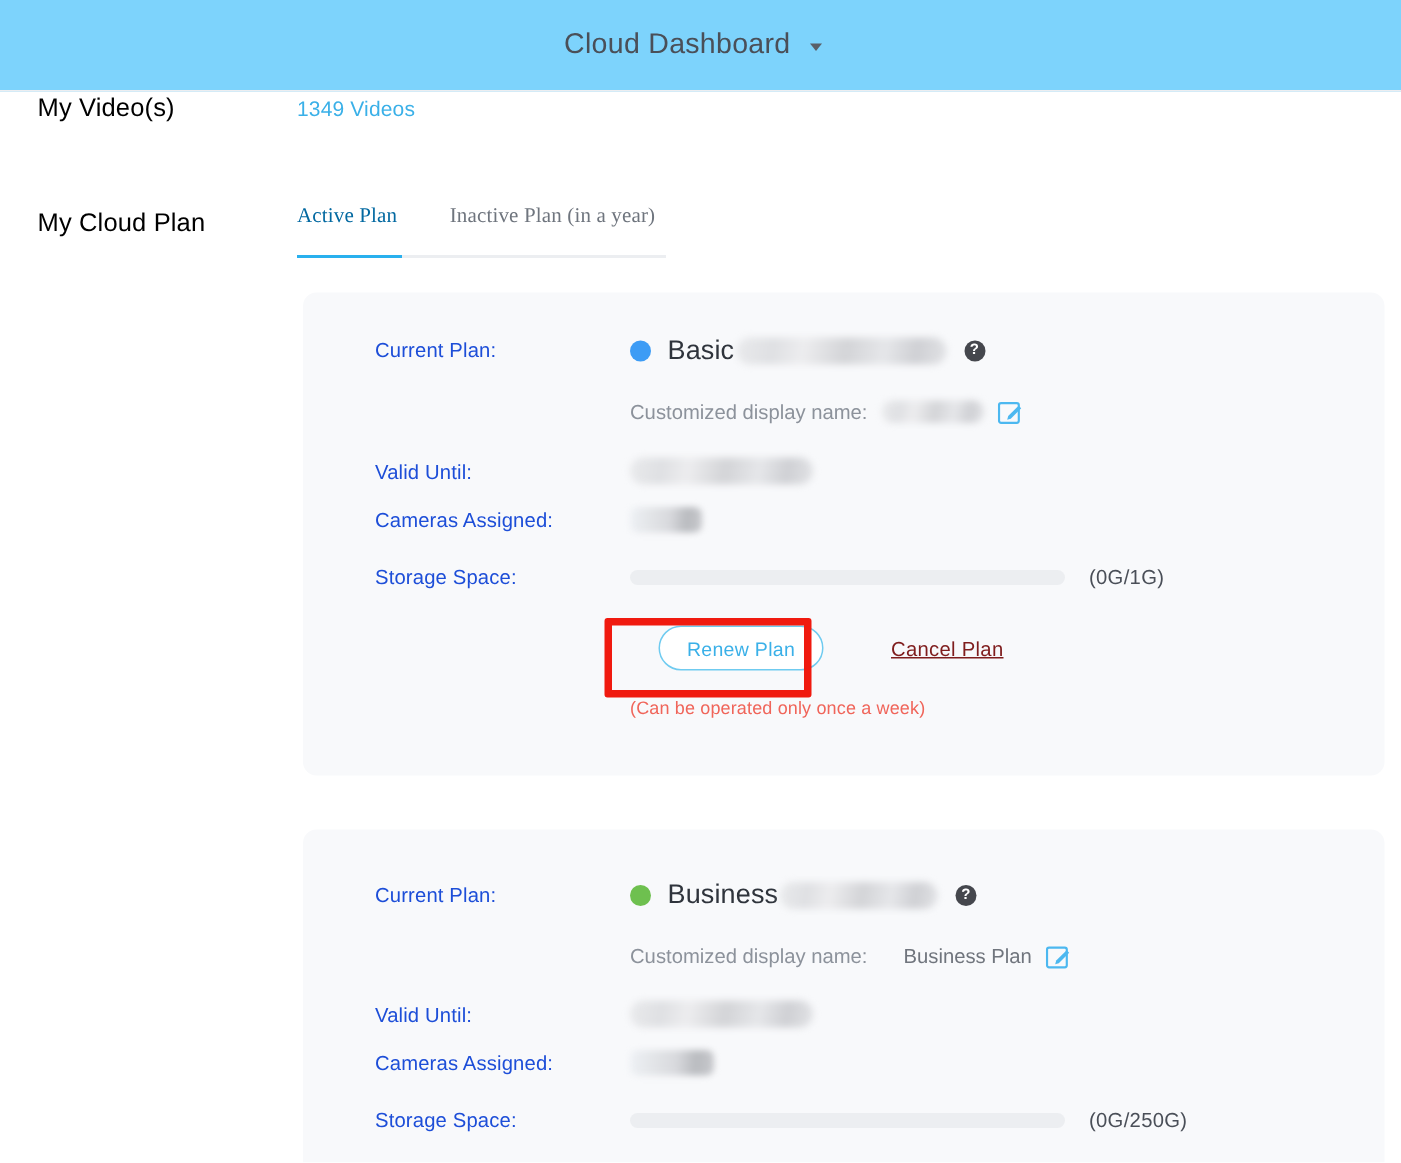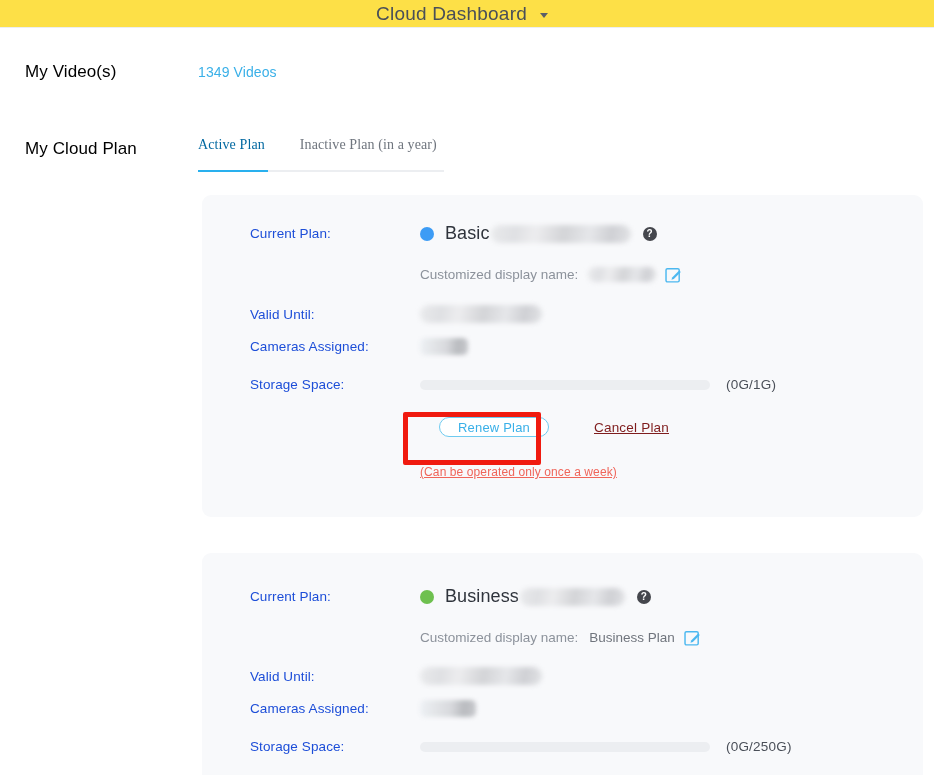--- a/index.html
+++ b/index.html
@@ -12,22 +12,22 @@
     font-family: "Liberation Sans", sans-serif;
     color: #3d4450;
     overflow: hidden;
     position: relative;
   }
 
   
   .header {
     position: absolute;
     left: 0; top: 0;
-    width: 934px; height: 28px;
-    background: #fde047;
+    width: 934px; height: 61px;
+    background: #7dd3fc;
     border-bottom: 1px solid #eceef1;
     display: flex;
     align-items: center;
     justify-content: center;
   }
   .header-title-wrap {
     display: flex;
     align-items: center;
     gap: 13px;
     transform: translateX(-5px);
@@ -176,21 +176,21 @@
   .custom-name-row {
     position: absolute;
     left: 218px;
     display: flex;
     align-items: center;
     font-size: 13.5px;
     color: #8c929b;
     white-space: nowrap;
   }
   .custom-name-value {
-    margin-left: 11px;
+    margin-left: 24px;
     color: #70757d;
     font-size: 13.5px;
   }
   .edit-icon {
     width: 17px; height: 17px;
     margin-left: 9px;
     cursor: pointer;
     flex: 0 0 auto;
   }
 
@@ -218,21 +218,21 @@
     border-radius: 17px;
     border: none;
     background: linear-gradient(90deg, #1f8cf0 0%, #34b7f0 100%);
     color: #ffffff;
     font-size: 13px;
     font-family: "Liberation Sans", sans-serif;
     cursor: pointer;
     letter-spacing: 0.2px;
   }
   .btn-renew {
-    width: 110px; height: 20px;
+    width: 110px; height: 30px;
     border-radius: 17px;
     border: 1px solid #6fcbf0;
     background: #ffffff;
     color: #3ab0e8;
     font-size: 13px;
     font-family: "Liberation Sans", sans-serif;
     cursor: pointer;
     margin-left: 19px;
     letter-spacing: 0.2px;
   }
@@ -244,21 +244,20 @@
     cursor: pointer;
     letter-spacing: 0.2px;
   }
   .btn-note {
     position: absolute;
     left: 218px;
     font-size: 12px;
     color: #f0655a;
     letter-spacing: 0.1px;
     white-space: nowrap;
-    text-decoration: underline;
   }
 
   
   .highlight-box {
     position: absolute;
     border: 5px solid #f01a0f;
     border-radius: 2px;
     pointer-events: none;
   }
 </style>

